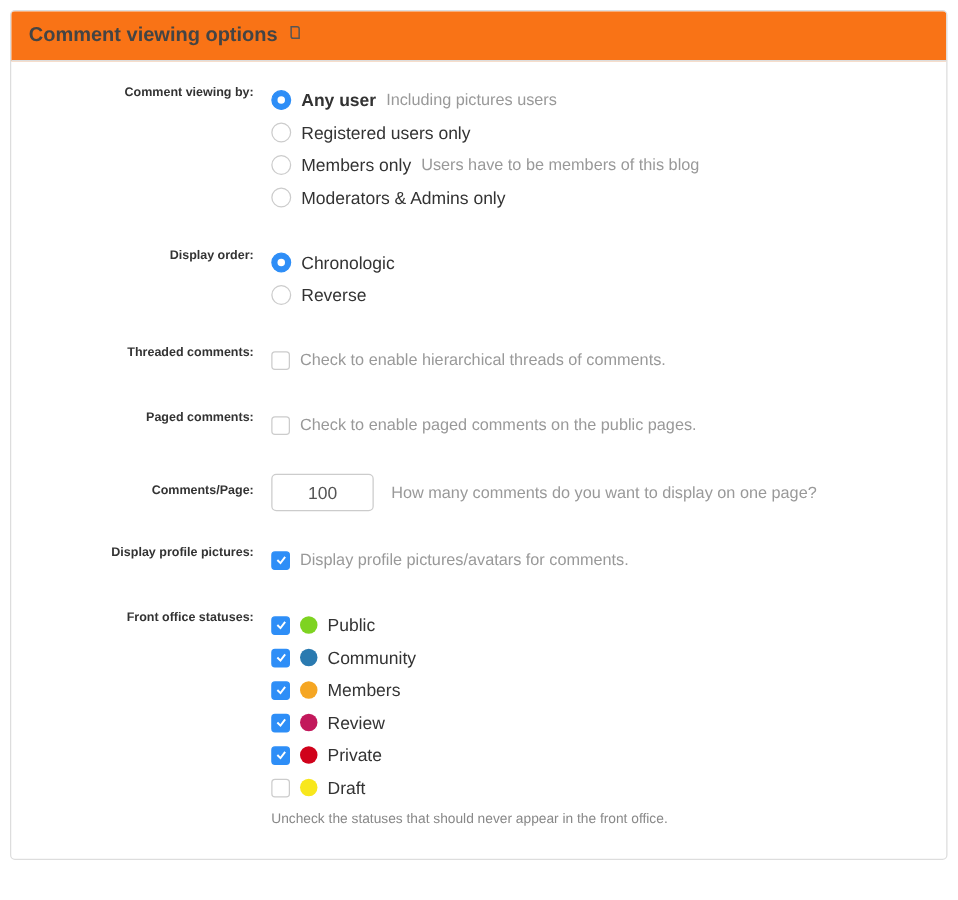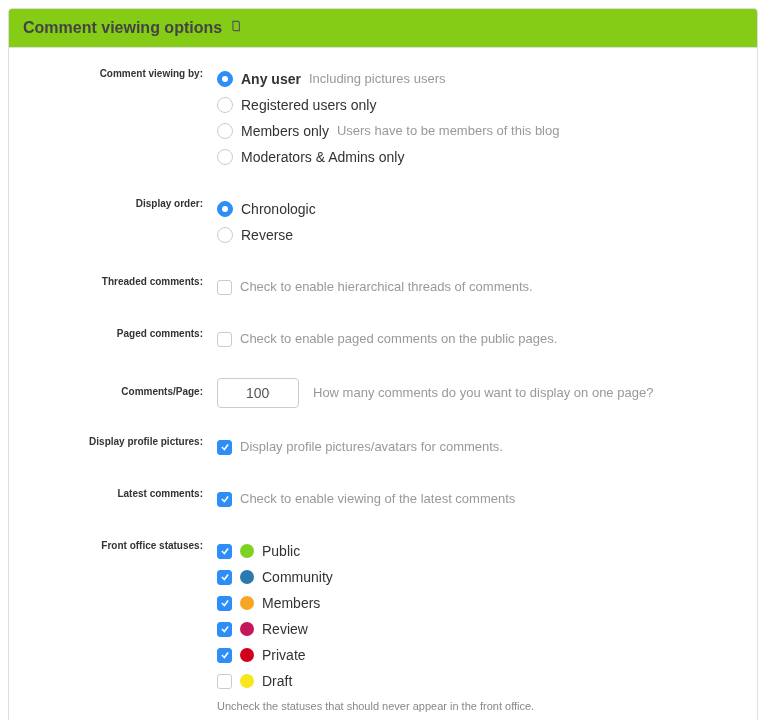--- a/index.html
+++ b/index.html
@@ -11,21 +11,21 @@
     color: #333;
     background: #fff;
     width: 766px;
   }
   .panel {
     border: 1px solid #ddd;
     border-radius: 4px;
     overflow: hidden;
   }
   .panel-header {
-    background: #84cc16;
+    background: #f97316;
     border-bottom: 1px solid #ddd;
     padding: 10px 14px;
     font-weight: 700;
     font-size: 16px;
     color: #444;
     display: flex;
     align-items: center;
     gap: 8px;
   }
   .panel-header svg { width: 14px; height: 14px; fill: #555; }
@@ -204,31 +204,20 @@
       <div class="form-control option-line">
         <span class="checkbox checked">
             <svg viewBox="0 0 16 16">
               <polyline points="3,8 7,12 13,4"></polyline>
             </svg>
           </span>
         <span class="muted">Display profile pictures/avatars for comments.</span>
       </div>
     </div>
 
-    <div class="form-row">
-      <div class="form-label">Latest comments:</div>
-      <div class="form-control option-line">
-        <span class="checkbox checked">
-            <svg viewBox="0 0 16 16">
-              <polyline points="3,8 7,12 13,4"></polyline>
-            </svg>
-          </span>
-        <span class="muted">Check to enable viewing of the latest comments</span>
-      </div>
-    </div>
 
     <div class="form-row" style="margin-bottom:0">
       <div class="form-label">Front office statuses:</div>
       <div class="form-control">
         <div class="option-line">
           <span class="checkbox checked">
               <svg viewBox="0 0 16 16">
                 <polyline points="3,8 7,12 13,4"></polyline>
               </svg>
             </span>

